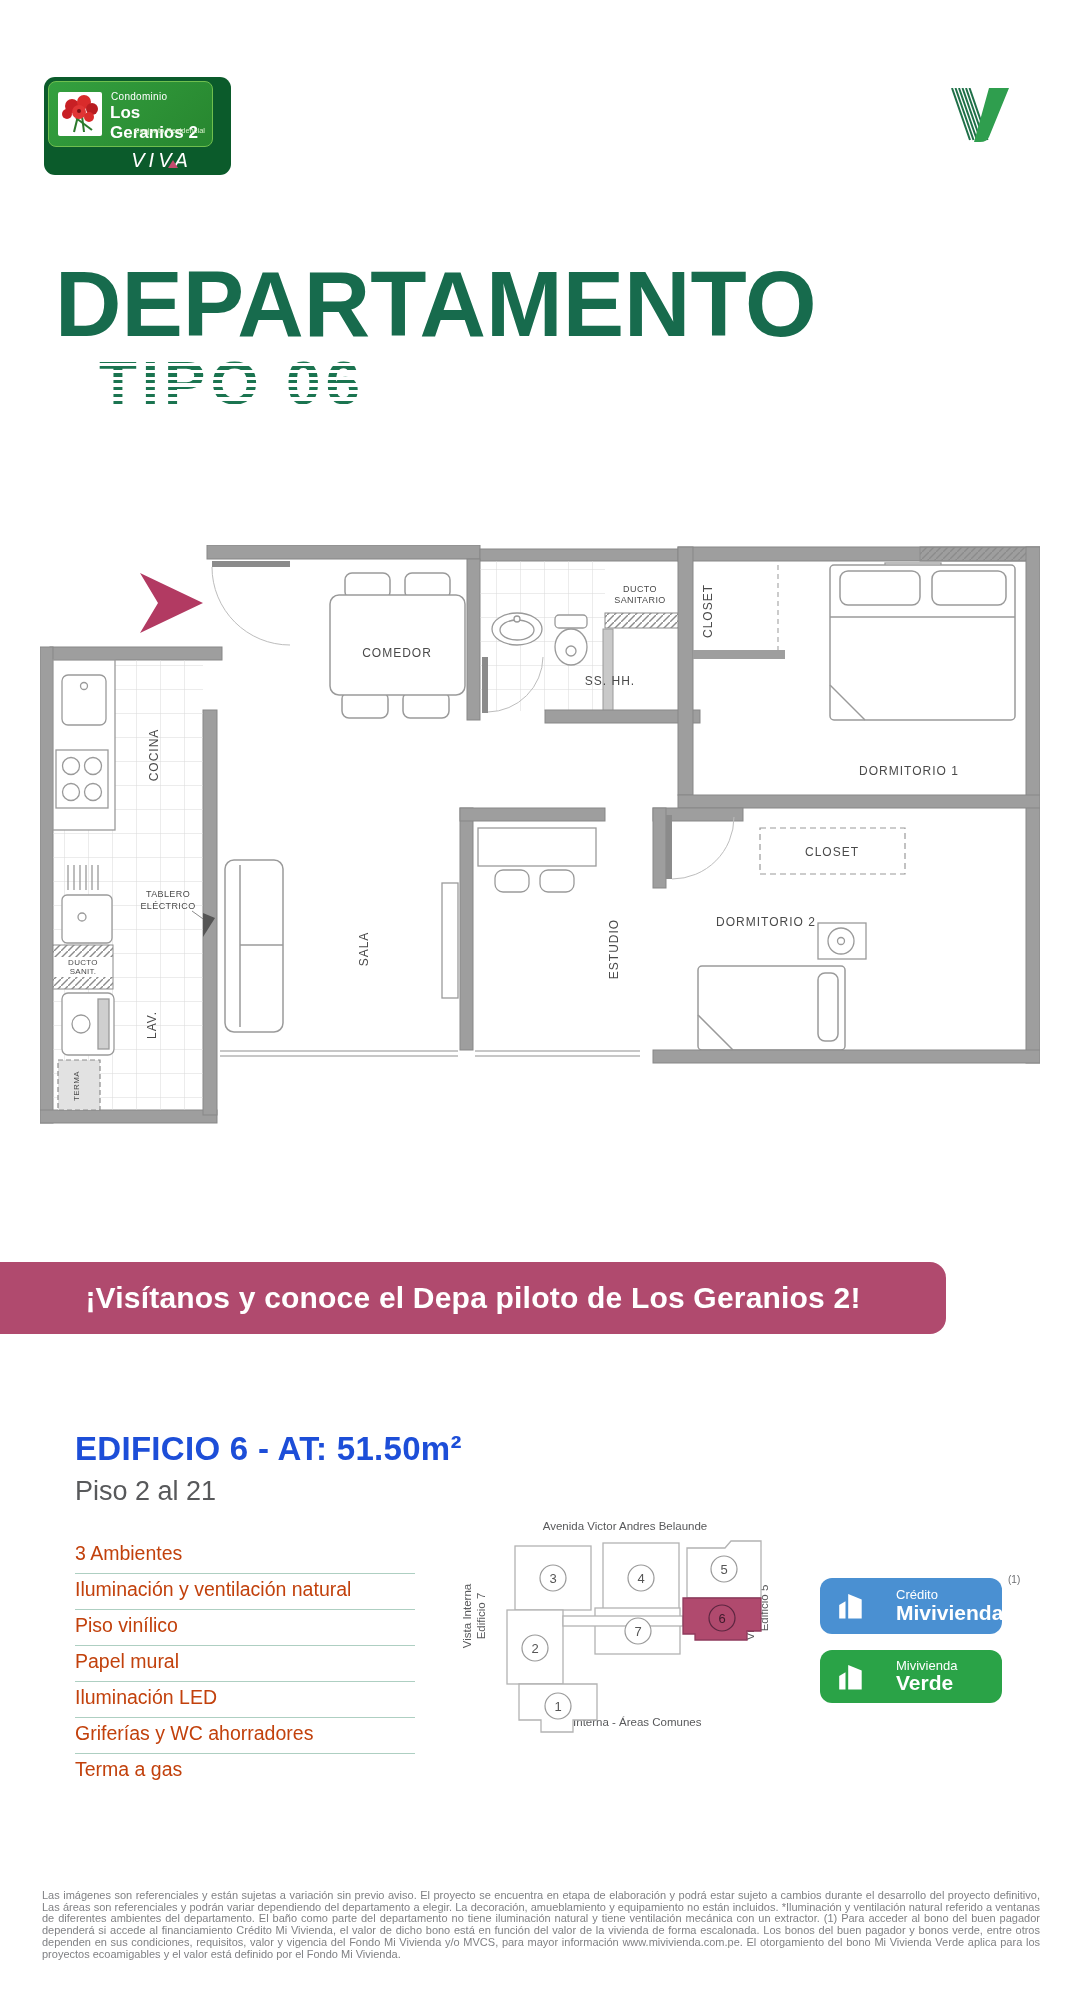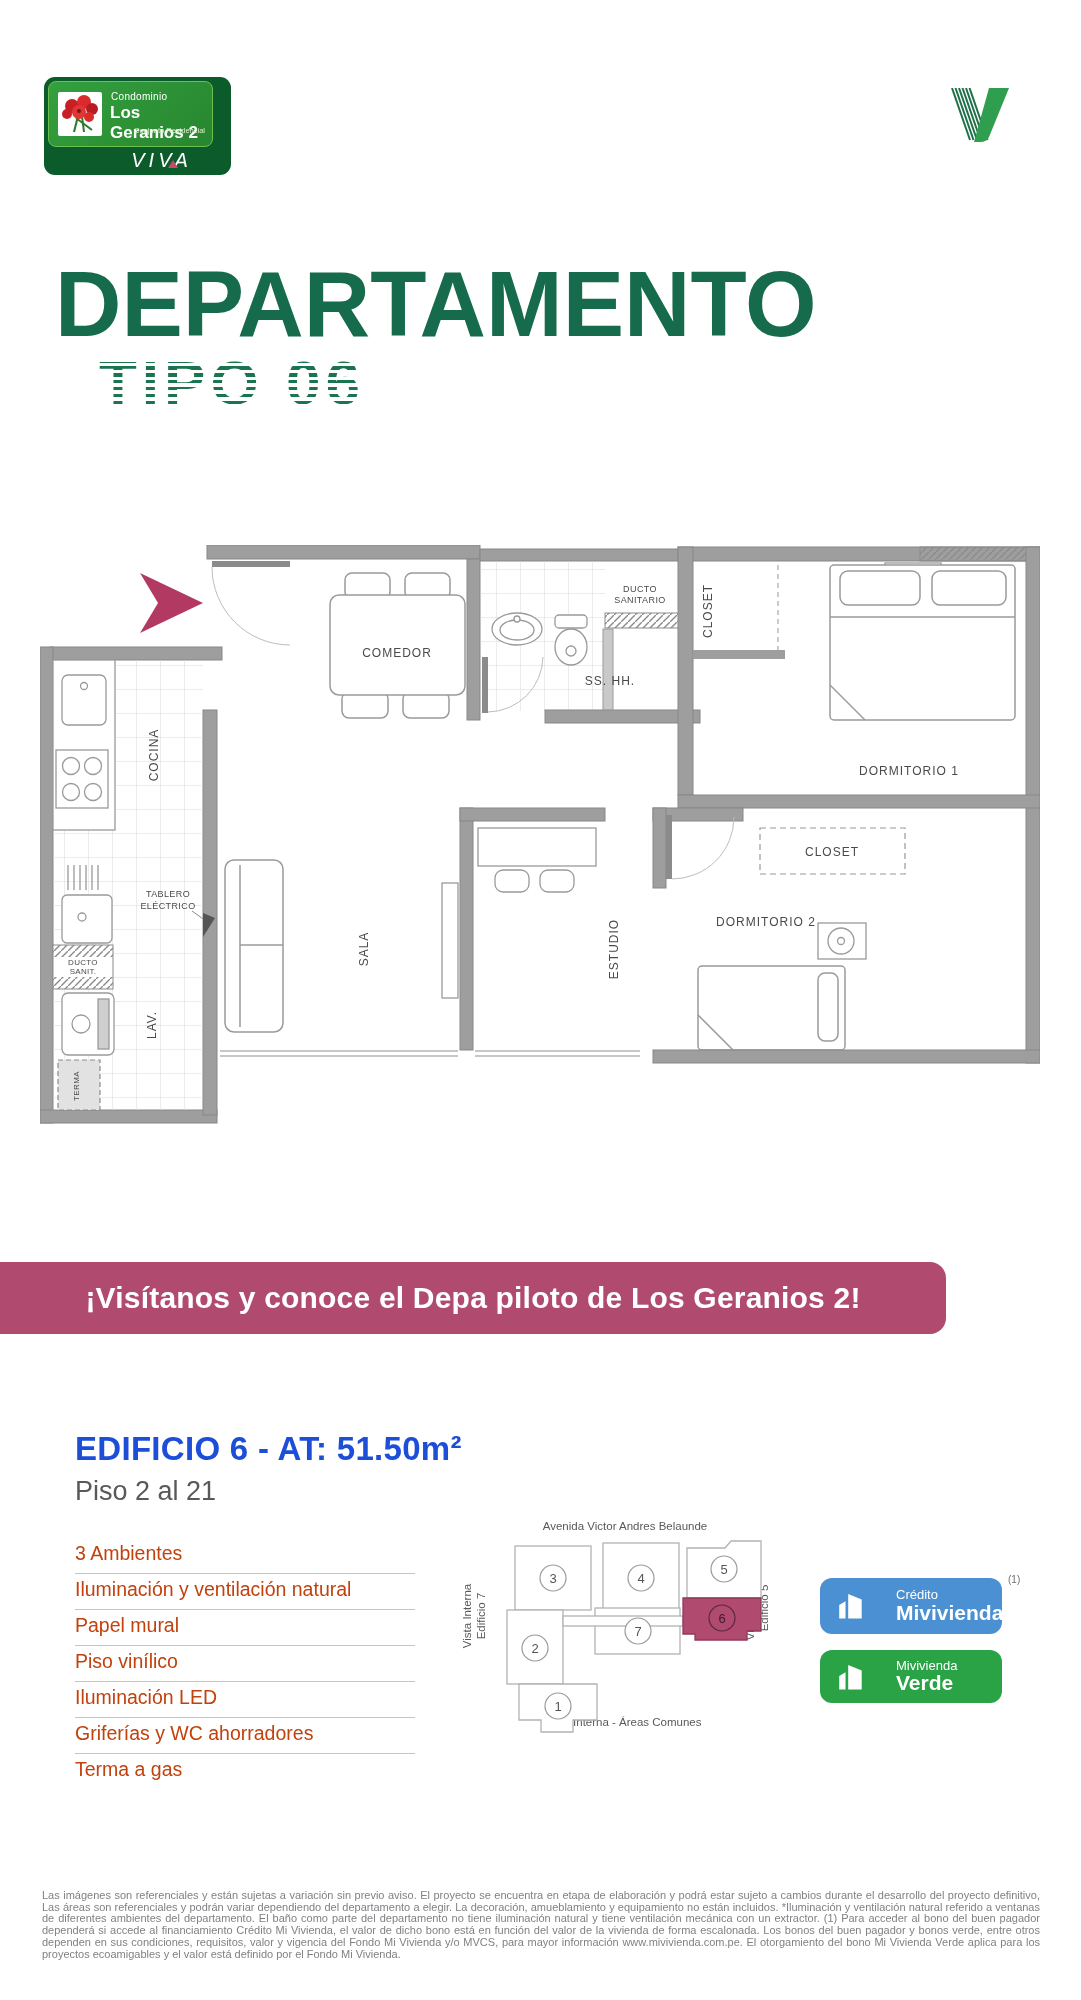--- a/index.html
+++ b/index.html
@@ -277,22 +277,22 @@
 <div class="abs banner">
   <span>¡Visítanos y conoce el Depa piloto de Los Geranios 2!</span>
 </div>
 
 <div class="abs ed-title">EDIFICIO 6 - AT: 51.50m²</div>
 <div class="abs ed-floors">Piso 2 al 21</div>
 
 <div class="abs feat">
   <div class="feat-row">3 Ambientes</div>
   <div class="feat-row">Iluminación y ventilación natural</div>
+  <div class="feat-row">Piso vinílico</div>
   <div class="feat-row">Papel mural</div>
-  <div class="feat-row">Piso vinílico</div>
   <div class="feat-row">Iluminación LED</div>
   <div class="feat-row">Griferías y WC ahorradores</div>
   <div class="feat-row">Terma a gas</div>
 </div>
 
 <div class="abs" style="left:455px;top:1498px;width:320px;height:240px;">
 <svg width="320" height="240" viewBox="0 0 320 240">
   <text x="170" y="32" text-anchor="middle" class="smlbl">Avenida Victor Andres Belaunde</text>
   <text transform="rotate(-90 16 118)" x="16" y="118" text-anchor="middle" class="smlbl">Vista Interna</text>
   <text transform="rotate(-90 30 118)" x="30" y="118" text-anchor="middle" class="smlbl">Edificio 7</text>

